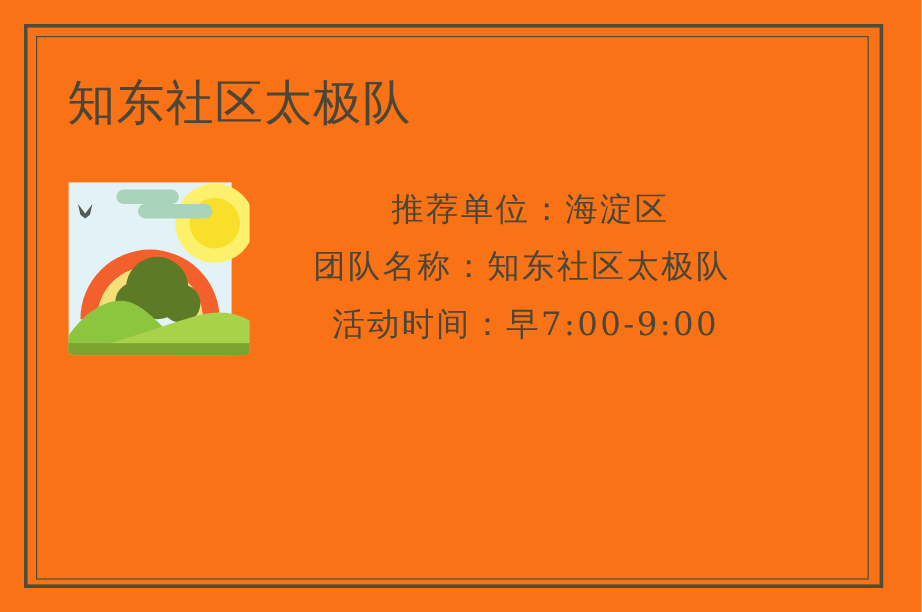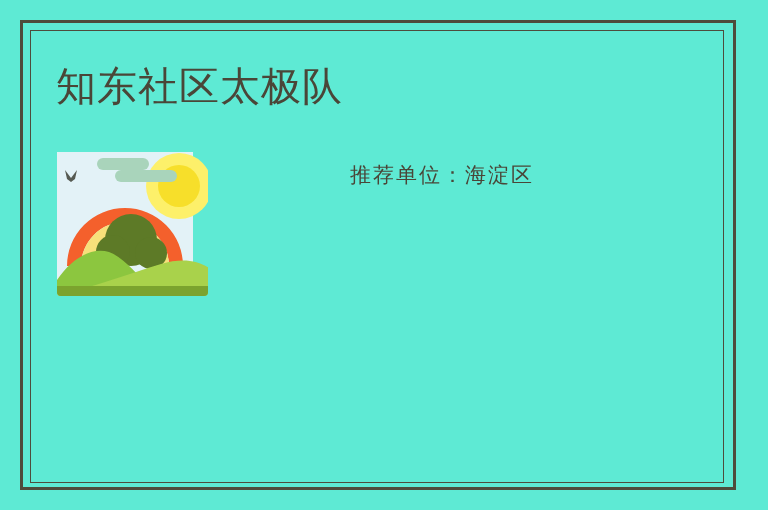--- a/index.html
+++ b/index.html
@@ -11,21 +11,21 @@
     height: 510px;
     background: #fdfdf3;
     font-family: "DejaVu Sans", "Liberation Sans", sans-serif;
     overflow: hidden;
   }
 
   #poster {
     position: relative;
     width: 768px;
     height: 510px;
-    background: #5eead4;
+    background: #f97316;
   }
 
   
   .frame-outer {
     position: absolute;
     left: 20px;
     top: 20px;
     width: 716px;
     height: 470px;
     border: 3px solid #4e4c3c;
@@ -68,21 +68,21 @@
   
   .info {
     position: absolute;
     left: 225px;
     top: 162px;
     width: 420px;
     text-align: center;
     color: #4a4638;
   }
   .info-line {
-    font-size: 21px;
+    font-size: 27px;
     line-height: 26px;
     letter-spacing: 2px;
     margin-bottom: 22px;
     white-space: nowrap;
     font-family: "DejaVu Serif", "Liberation Serif", serif;
     text-align: center;
   }
   .info-line:last-child { margin-bottom: 0; }
   .info-line.l1 { padding-left: 14px; }
   .info-line.l2 { padding-left: 0px; }
@@ -131,15 +131,17 @@
         <path d="M-6 142 C 10 112, 34 98, 52 104 C 68 110, 78 126, 92 136 L 92 148 L -6 148 Z" fill="#8cc63f"></path>
         <path d="M-6 148 C 30 142, 70 126, 104 116 C 124 110, 140 112, 152 120 L 152 148 Z" fill="#a9d24b"></path>
 
         <rect x="-6" y="138" width="160" height="10" fill="#7ba32e"></rect>
       </g>
     </svg>
   </div>
 
   <div class="info">
     <div class="info-line l1">推荐单位：海淀区</div>
+    <div class="info-line l2">团队名称：知东社区太极队</div>
+    <div class="info-line l4">活动时间：早7:00-9:00</div>
   </div>
 
 </div>
 
 </body></html>

